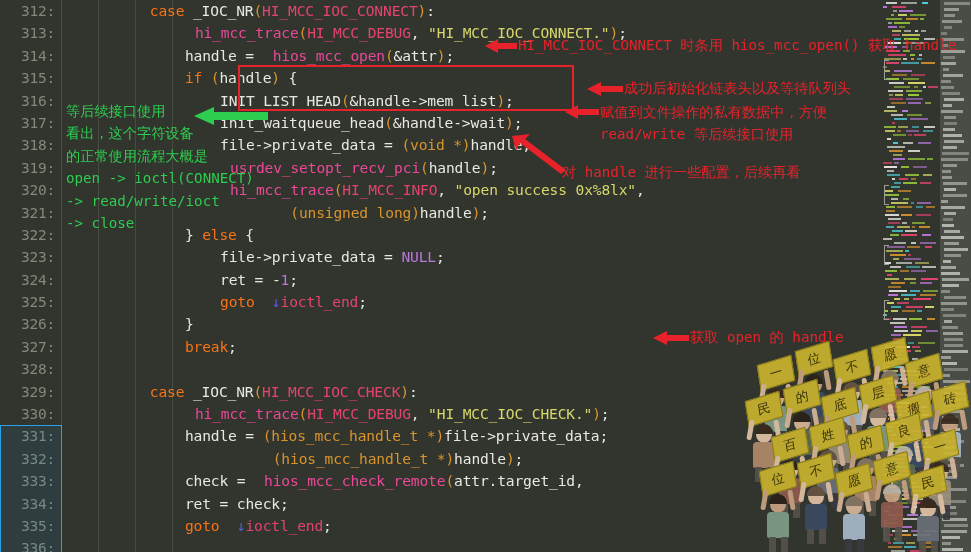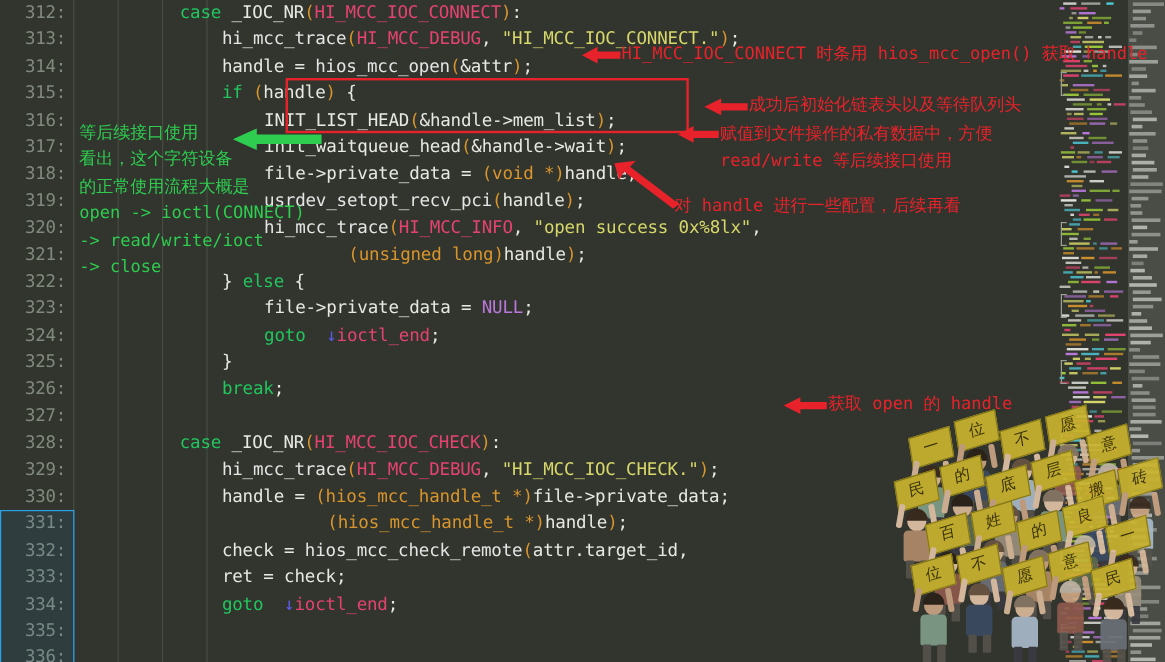--- a/index.html
+++ b/index.html
@@ -54,23 +54,23 @@
     white-space: pre;
     font-size: 14.6px;
     color: #e8e8e3;
     letter-spacing: -0.15px;
   }
   
   .guides { position: absolute; left:62px; top:0; width:909px; height:552px; z-index:1; pointer-events:none;}
   .guide { position:absolute; top:0; width:1px; height:552px; background:#474c42; }
 
   
-  .kw   { color: #22c55e; }          
+  .kw   { color: #f97316; }          
   .ident{ color: #e8e8e3; }          
-  .fn   { color: #e5e5e5; }          
+  .fn   { color: #ec4899; margin-left: 10px; }          
   .macro{ color: #e5436f; }          
   .punc { color: #d9952c; }          
   .str  { color: #d7d76a; }          
   .num  { color: #b877d9; }          
   .typ  { color: #d9952c; }          
   .op   { color: #e8e8e3; }
 
   
   .anno-green {
     position: absolute;
@@ -199,20 +199,21 @@
       <div class="line"><span style="display: inline-block; width: 122.92px;"></span><span class="ident">handle</span><span class="op"> = </span><span class="fn">hios_mcc_open</span><span class="punc">(</span><span class="ident">&amp;attr</span><span class="punc">)</span><span class="op">;</span></div>
       <div class="line"><span style="display: inline-block; width: 122.92px;"></span><span class="kw">if</span><span class="op"> </span><span class="punc">(</span><span class="ident">handle</span><span class="punc">)</span><span class="op"> {</span></div>
       <div class="line"><span style="display: inline-block; width: 158.04px;"></span><span class="ident">INIT_LIST_HEAD</span><span class="punc">(</span><span class="ident">&amp;handle-&gt;mem_list</span><span class="punc">)</span><span class="op">;</span></div>
       <div class="line"><span style="display: inline-block; width: 158.04px;"></span><span class="ident">init_waitqueue_head</span><span class="punc">(</span><span class="ident">&amp;handle-&gt;wait</span><span class="punc">)</span><span class="op">;</span></div>
       <div class="line"><span style="display: inline-block; width: 158.04px;"></span><span class="ident">file-&gt;private_data</span><span class="op"> = </span><span class="punc">(</span><span class="typ">void</span><span class="punc"> *)</span><span class="ident">handle</span><span class="op">;</span></div>
       <div class="line"><span style="display: inline-block; width: 158.04px;"></span><span class="fn">usrdev_setopt_recv_pci</span><span class="punc">(</span><span class="ident">handle</span><span class="punc">)</span><span class="op">;</span></div>
       <div class="line"><span style="display: inline-block; width: 158.04px;"></span><span class="fn">hi_mcc_trace</span><span class="punc">(</span><span class="macro">HI_MCC_INFO</span><span class="op">, </span><span class="str">"open success 0x%8lx"</span><span class="op">,</span></div>
       <div class="line"><span style="display: inline-block; width: 228.28px;"></span><span class="punc">(</span><span class="typ">unsigned long</span><span class="punc">)</span><span class="ident">handle</span><span class="punc">)</span><span class="op">;</span></div>
       <div class="line"><span style="display: inline-block; width: 122.92px;"></span><span class="op">} </span><span class="kw">else</span><span class="op"> {</span></div>
       <div class="line"><span style="display: inline-block; width: 158.04px;"></span><span class="ident">file-&gt;private_data</span><span class="op"> = </span><span class="num">NULL</span><span class="op">;</span></div>
+      <div class="line"><span style="display: inline-block; width: 158.04px;"></span><span class="ident">ret</span><span class="op"> = </span><span class="op">-</span><span class="num">1</span><span class="op">;</span></div>
       <div class="line"><span style="display: inline-block; width: 158.04px;"></span><span class="kw">goto</span><span class="op">  </span><span style="color: rgb(91, 91, 232);">↓</span><span class="macro">ioctl_end</span><span class="op">;</span></div>
       <div class="line"><span style="display: inline-block; width: 122.92px;"></span><span class="op">}</span></div>
       <div class="line"><span style="display: inline-block; width: 122.92px;"></span><span class="kw">break</span><span class="op">;</span></div>
       <div class="line"><span style="display: inline-block; width: 0px;"></span></div>
       <div class="line"><span style="display: inline-block; width: 87.8px;"></span><span class="kw">case</span><span class="op"> </span><span class="ident">_IOC_NR</span><span class="punc">(</span><span class="macro">HI_MCC_IOC_CHECK</span><span class="punc">)</span><span class="op">:</span></div>
       <div class="line"><span style="display: inline-block; width: 122.92px;"></span><span class="fn">hi_mcc_trace</span><span class="punc">(</span><span class="macro">HI_MCC_DEBUG</span><span class="op">, </span><span class="str">"HI_MCC_IOC_CHECK."</span><span class="punc">)</span><span class="op">;</span></div>
       <div class="line"><span style="display: inline-block; width: 122.92px;"></span><span class="ident">handle</span><span class="op"> = </span><span class="punc">(</span><span class="typ">hios_mcc_handle_t</span><span class="punc"> *)</span><span class="ident">file-&gt;private_data</span><span class="op">;</span></div>
       <div class="line"><span style="display: inline-block; width: 210.72px;"></span><span class="punc">(</span><span class="typ">hios_mcc_handle_t</span><span class="punc"> *)</span><span class="ident">handle</span><span class="punc">)</span><span class="op">;</span></div>
       <div class="line"><span style="display: inline-block; width: 122.92px;"></span><span class="ident">check</span><span class="op"> = </span><span class="fn">hios_mcc_check_remote</span><span class="punc">(</span><span class="ident">attr.target_id</span><span class="op">,</span></div>
       <div class="line"><span style="display: inline-block; width: 122.92px;"></span><span class="ident">ret</span><span class="op"> = </span><span class="ident">check</span><span class="op">;</span></div>

